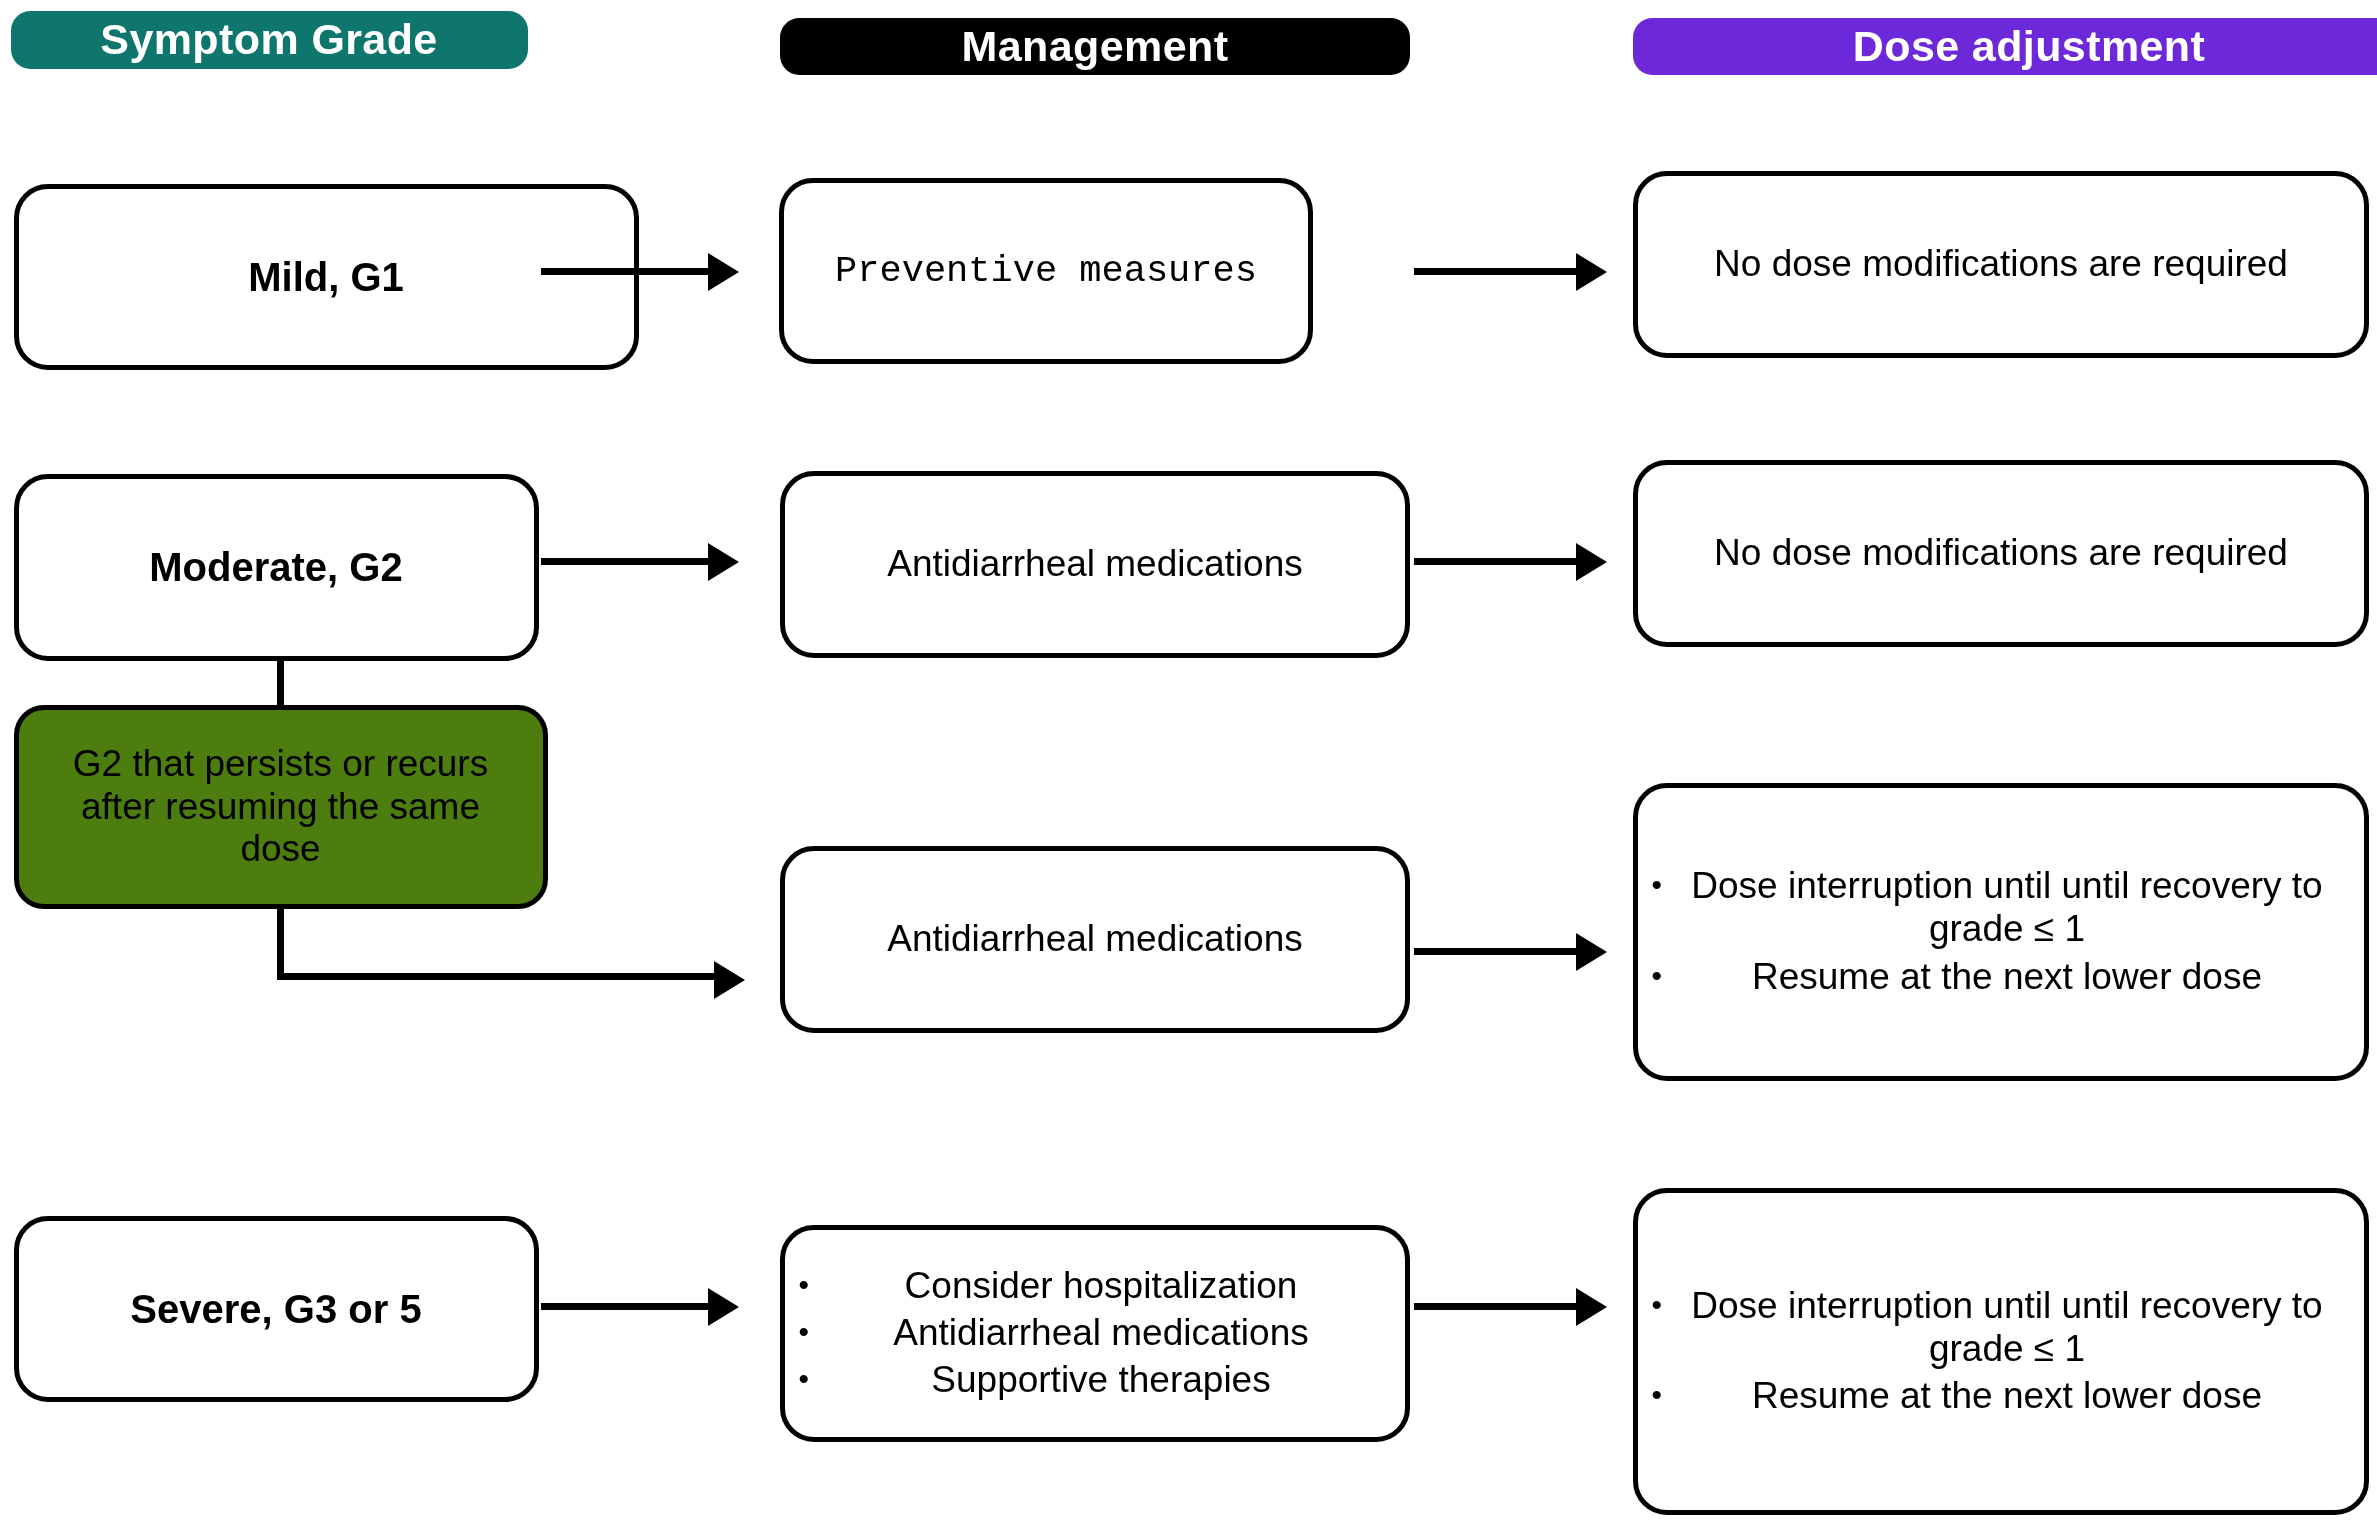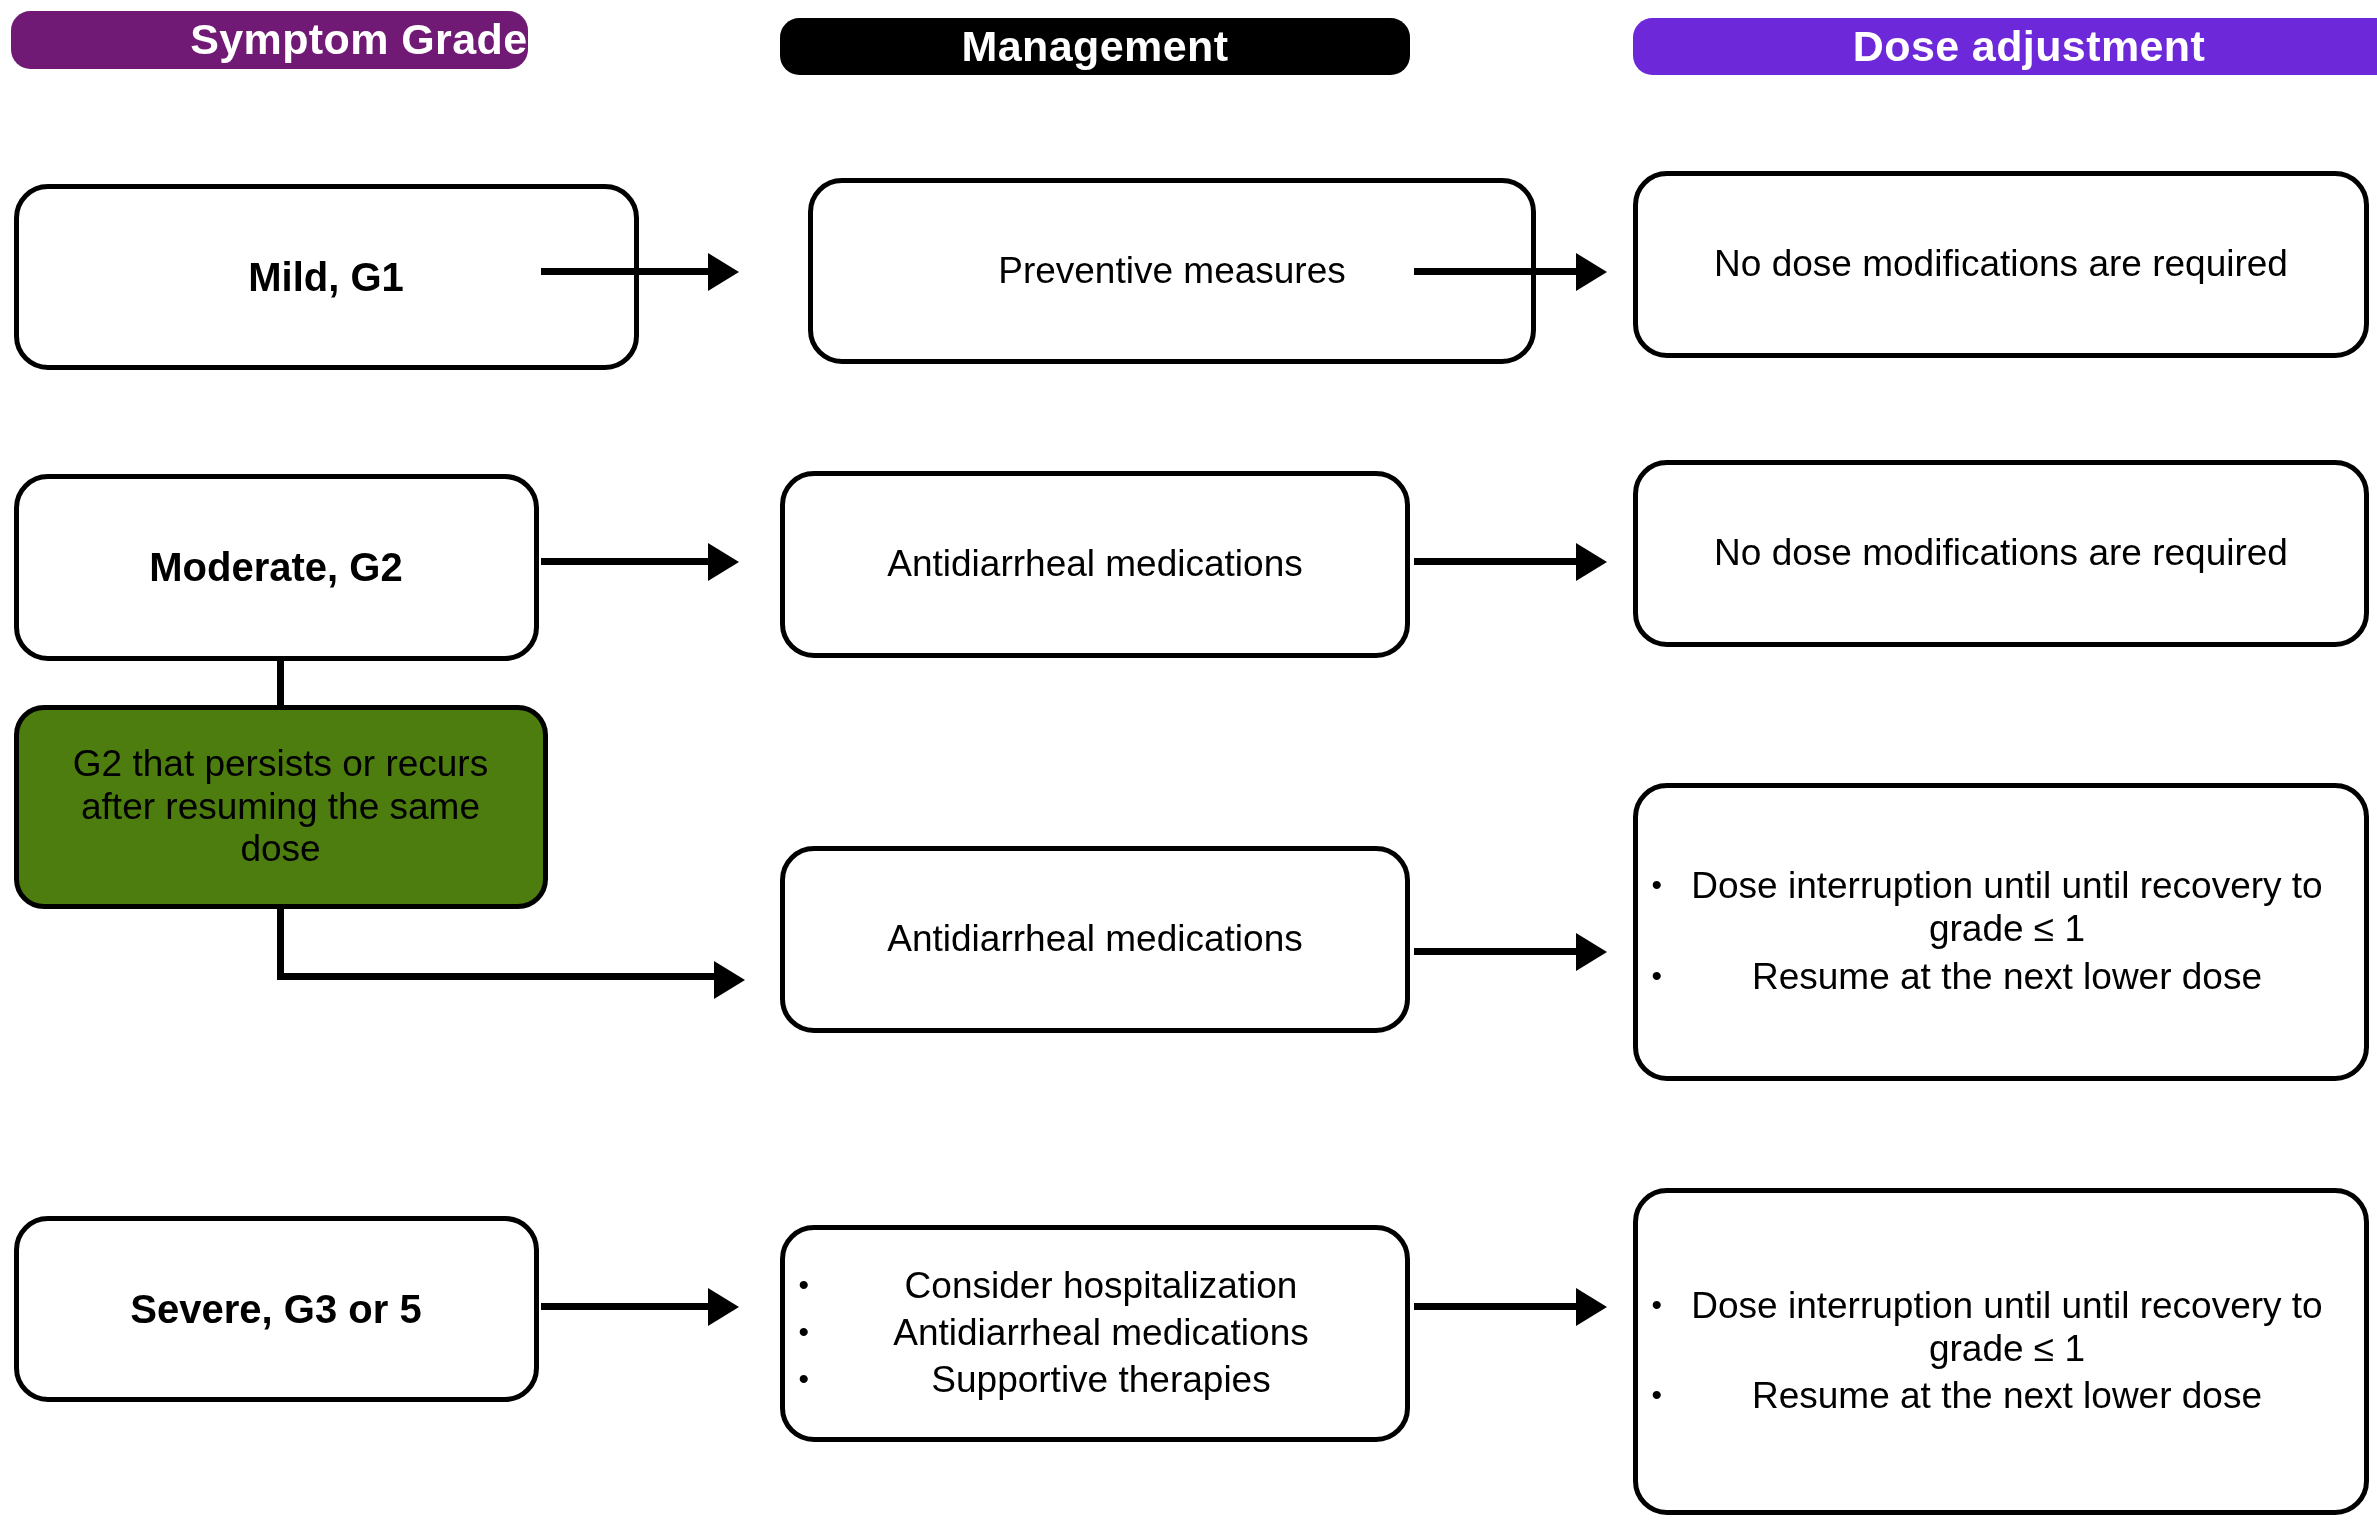--- a/index.html
+++ b/index.html
@@ -92,40 +92,40 @@
     border-top: 19px solid transparent;
     border-bottom: 19px solid transparent;
     border-left: 31.5px solid #000000;
   }
 </style>
 </head>
 <body>
 
 <div id="canvas">
 
-  <div class="hdr" style="left: 10.5px; top: 10.5px; width: 517px; height: 58px; background: #701a75; color: rgb(255, 255, 255); justify-content: flex-end;">
+  <div class="hdr" style="left: 10.5px; top: 10.5px; width: 517px; height: 58px; background: #0f766e; color: rgb(255, 255, 255);">
     <span>Symptom Grade</span>
   </div>
 
   <div class="hdr" style="left: 780px; top: 18px; width: 630px; height: 57px; background: #000000; color: rgb(255, 255, 255);">
     <span>Management</span>
   </div>
 
   <div class="hdr" style="left: 1633px; top: 18px; width: 736px; height: 57px; background: #6d28d9; color: rgb(255, 255, 255); padding-left: 28px;">
     <span>Dose adjustment</span>
   </div>
 
   <div class="box" style="left: 13.5px; top: 184px; width: 625px; height: 186px; border-color: rgb(0, 0, 0);">
     <span class="txt bold">Mild, G1</span>
   </div>
 
   <div class="hline" style="left: 541px; top: 268px; width: 171px; background: rgb(0, 0, 0);"></div>
   <div class="arrowhead" style="left: 708px; top: 253px; border-left-color: rgb(0, 0, 0);"></div>
 
-  <div class="box" style="left: 808px; top: 178px; width: 728px; height: 186px; border-color: rgb(0, 0, 0);">
+  <div class="box" style="left: 779px; top: 178px; width: 534px; height: 186px; border-color: rgb(0, 0, 0); font-family: Liberation Mono, monospace;">
     <span class="txt">Preventive measures</span>
   </div>
 
   <div class="hline" style="left: 1414px; top: 268px; width: 166px; background: rgb(0, 0, 0);"></div>
   <div class="arrowhead" style="left: 1576px; top: 253px; border-left-color: rgb(0, 0, 0);"></div>
 
   <div class="box" style="left: 1633px; top: 171px; width: 736px; height: 187px; border-color: rgb(0, 0, 0);">
     <span class="txt">No dose modifications are required</span>
   </div>
 

